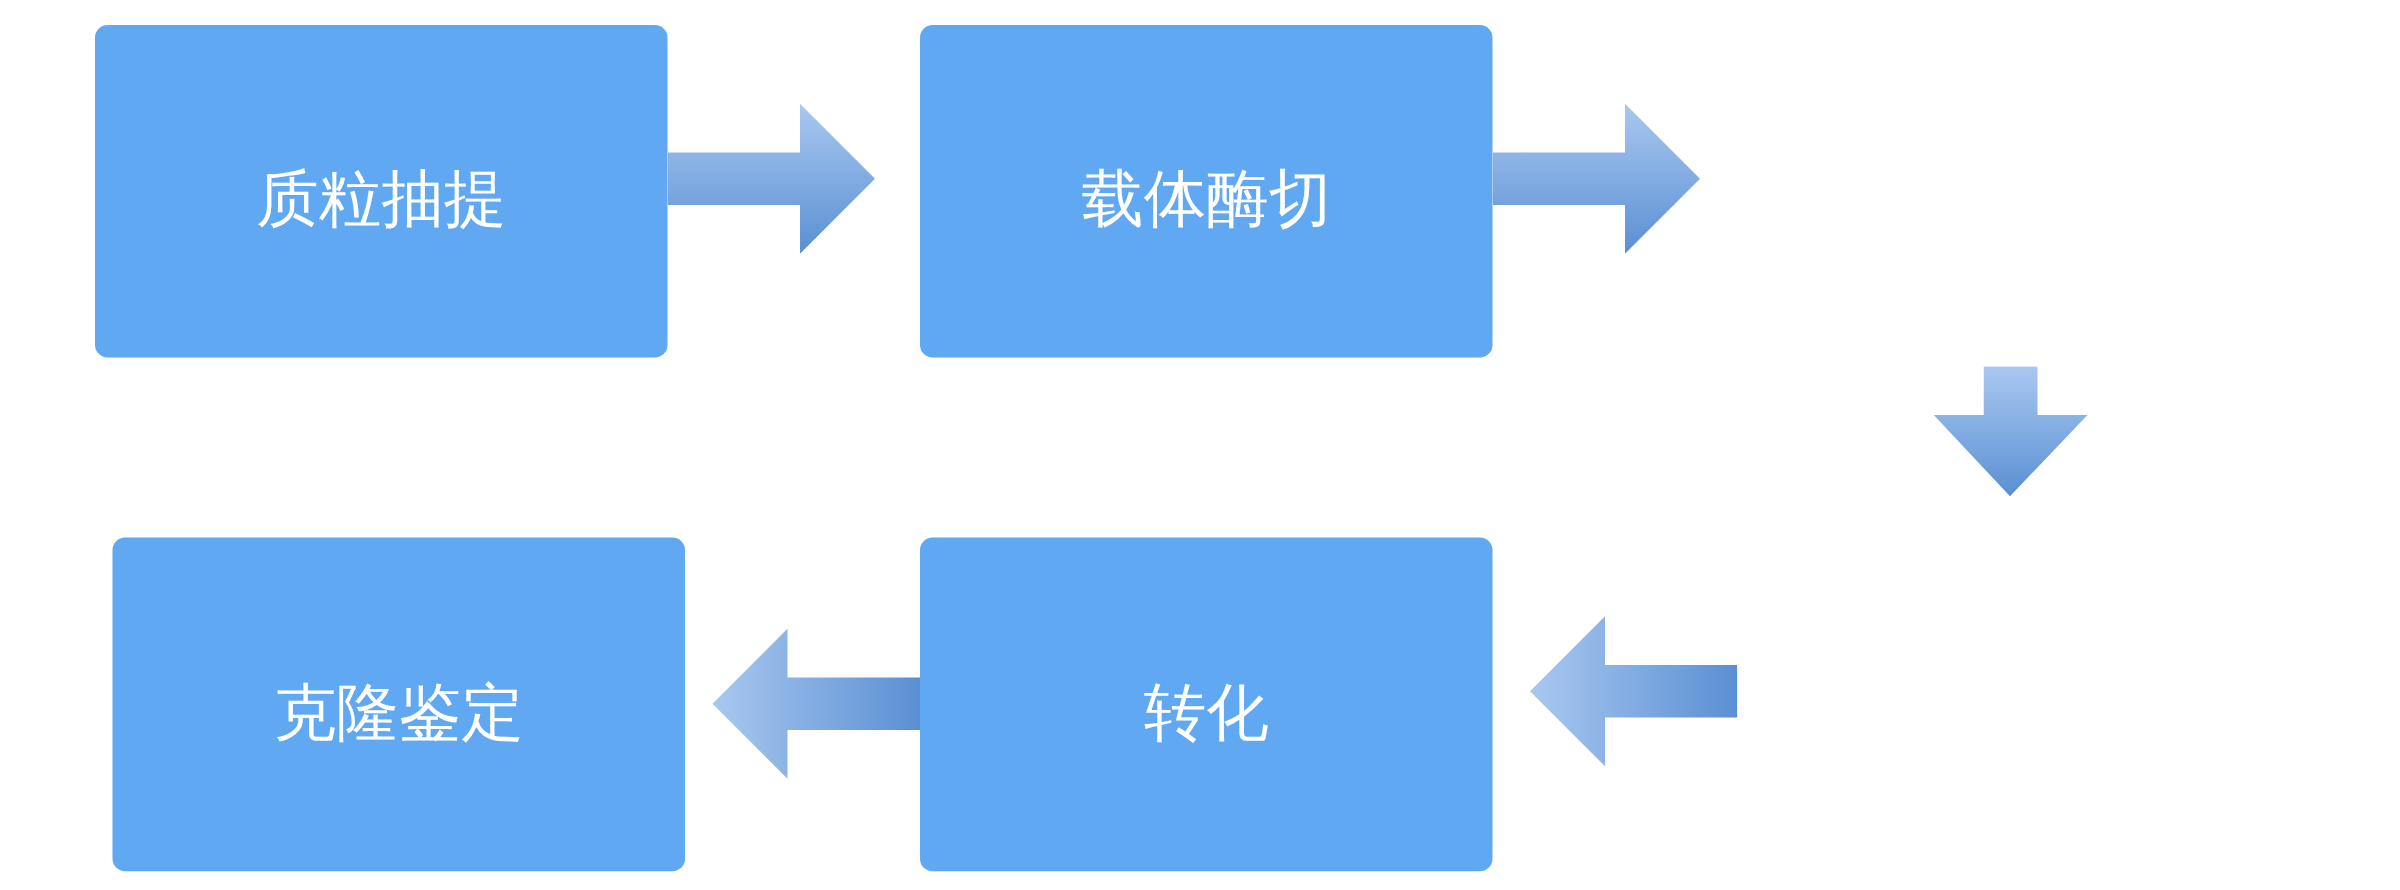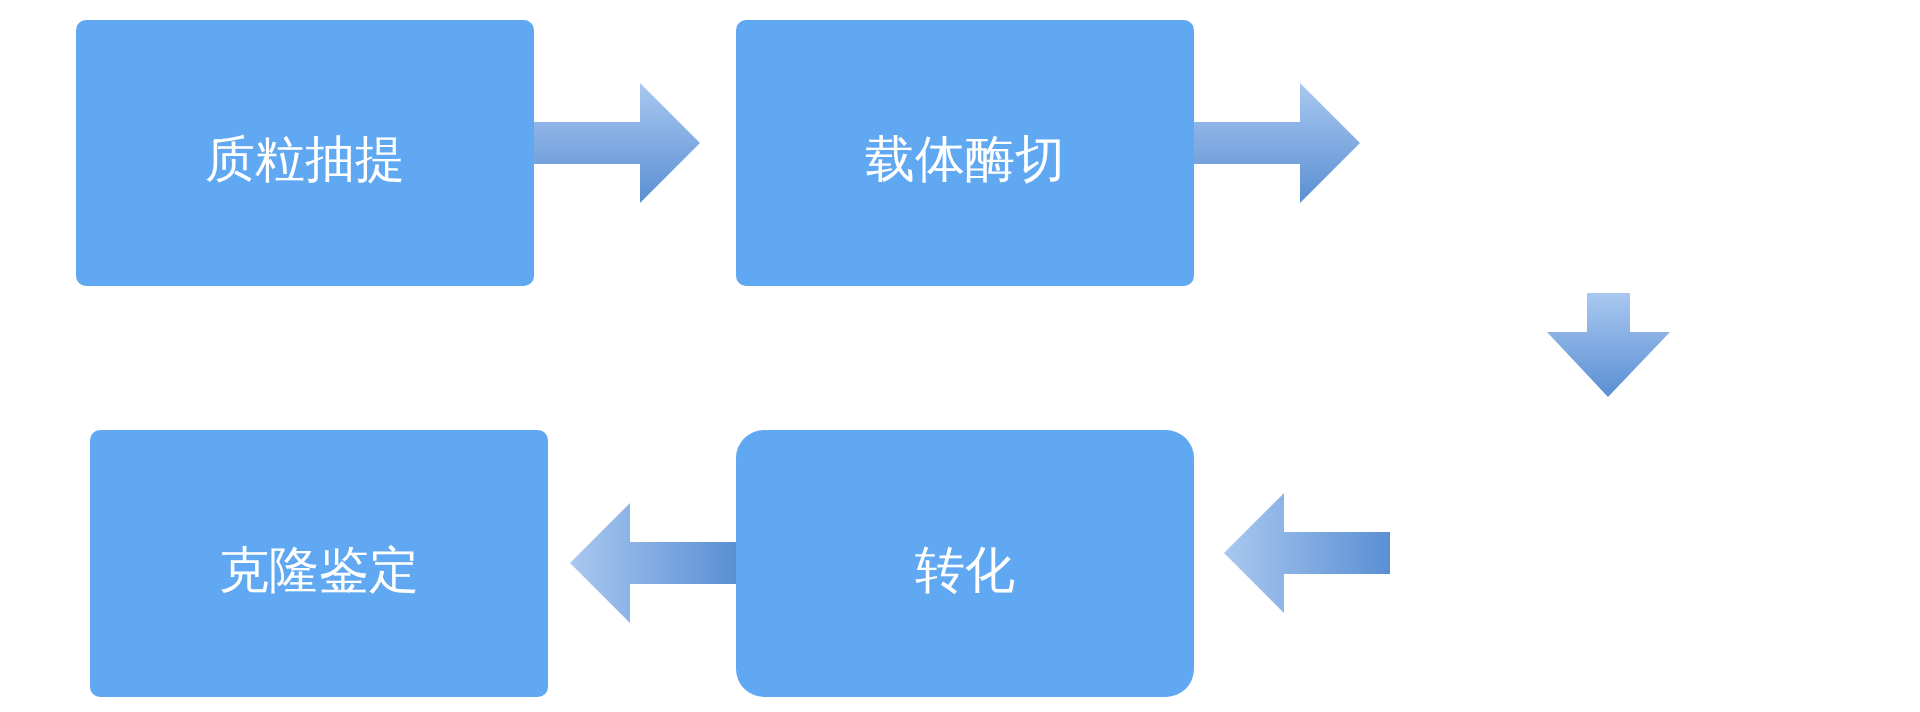--- a/index.html
+++ b/index.html
@@ -29,21 +29,21 @@
     font-size: 50px;
     font-weight: 400;
     line-height: 1.2;
     white-space: nowrap;
     transform: translateY(6px);
   }
   .n1 { left: 76px;   top: 20px;  width: 458px; height: 266px; }
   .n2 { left: 736px;  top: 20px;  width: 458px; height: 266px; }
   .n3 { left: 1389px; top: 20px;  width: 458px; height: 266px; }
   .n4 { left: 1389px; top: 430px; width: 458px; height: 267px; }
-  .n5 { left: 736px;  top: 430px; width: 458px; height: 267px; border-radius: 28px; }
+  .n5 { left: 736px;  top: 430px; width: 458px; height: 267px; }
   .n6 { left: 76px;   top: 430px; width: 458px; height: 267px; margin-left: 14px; }
 
   .arrow { position: absolute; }
 
   .arrow-right {
     width: 166px; height: 120px;
     background: linear-gradient(180deg, var(--arrow-light, #a9c8f0) 0%, var(--arrow-dark, #5a8fd3) 100%);
     clip-path: polygon(0px 39px, 106px 39px, 106px 0px, 166px 60px, 106px 120px, 106px 81px, 0px 81px);
   }
   .ar1 { left: 534px;  top: 83px; }

